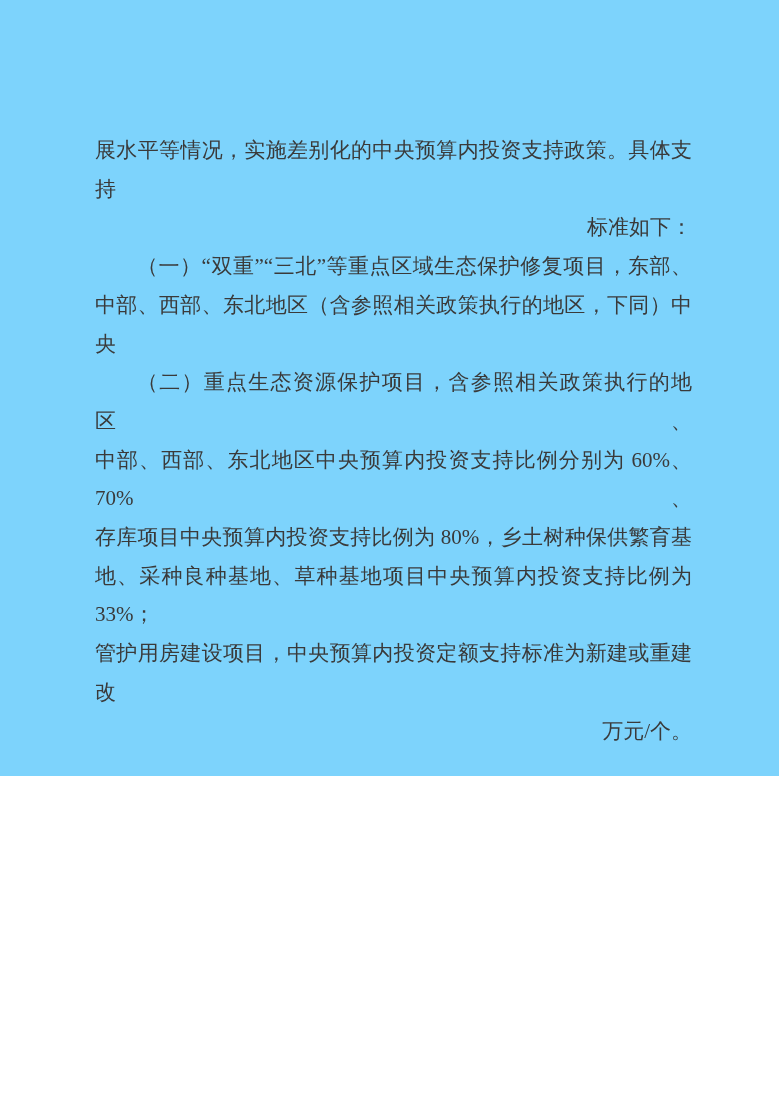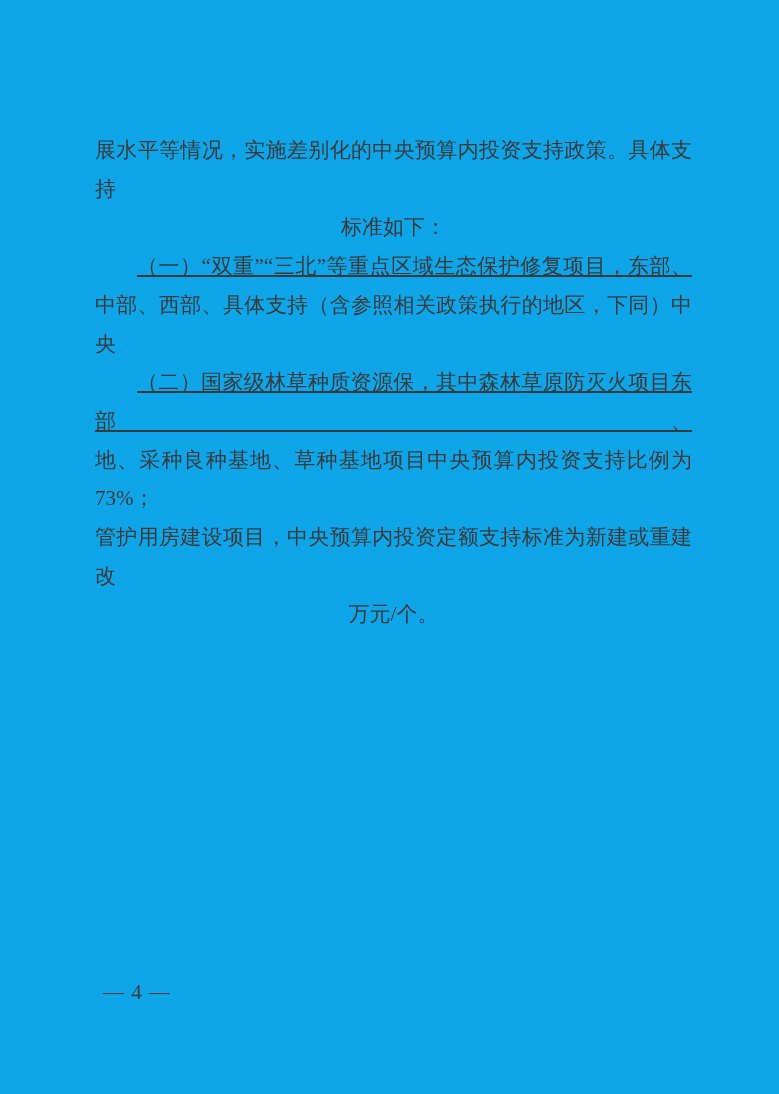--- a/index.html
+++ b/index.html
@@ -3,65 +3,66 @@
 <meta charset="utf-8">
 <style>
   html, body {
     margin: 0;
     padding: 0;
     background: #ffffff;
   }
   .page {
     position: relative;
     width: 779px;
-    height: 1094px;
-    background: #0ea5e9;
+    height: 776px;
+    background: #7dd3fc;
     overflow: hidden;
     font-family: "Liberation Serif", "DejaVu Serif", serif;
     color: #3a3a3a;
   }
   .text-body {
     position: absolute;
     left: 95px;
     top: 131px;
     width: 597px;
     font-size: 21px;
     line-height: 38.7px;
     -webkit-font-smoothing: antialiased;
   }
   .line {
-    text-align: center;
+    text-align: right;
   }
   .line.just {
     text-align: justify;
     text-align-last: justify;
   }
   .line.indent {
     text-indent: 42px;
-    text-decoration: underline;
   }
   .page-footer {
     position: absolute;
     left: 103px;
     top: 980px;
     font-size: 21px;
     line-height: 24px;
     letter-spacing: 1px;
     color: #3a3a3a;
   }
 </style>
 </head>
 <body>
 
 <div class="page">
   <div class="text-body">
 
   <div class="line just">展水平等情况，实施差别化的中央预算内投资支持政策。具体支持</div>
       <div class="line">标准如下：</div>
       <div class="line just indent">（一）“双重”“三北”等重点区域生态保护修复项目，东部、</div>
-      <div class="line just">中部、西部、具体支持（含参照相关政策执行的地区，下同）中央</div>
-      <div class="line just indent">（二）国家级林草种质资源保，其中森林草原防灭火项目东部、</div>
-      <div class="line just">地、采种良种基地、草种基地项目中央预算内投资支持比例为 73%；</div>
+      <div class="line just">中部、西部、东北地区（含参照相关政策执行的地区，下同）中央</div>
+      <div class="line just indent">（二）重点生态资源保护项目，含参照相关政策执行的地区、</div>
+      <div class="line just">中部、西部、东北地区中央预算内投资支持比例分别为 60%、70%、</div>
+      <div class="line just">存库项目中央预算内投资支持比例为 80%，乡土树种保供繁育基</div>
+      <div class="line just">地、采种良种基地、草种基地项目中央预算内投资支持比例为 33%；</div>
       <div class="line just">管护用房建设项目，中央预算内投资定额支持标准为新建或重建改</div>
       <div class="line">万元/个。</div>
     </div>
   <div class="page-footer">— 4 —</div>
 </div>
 
 </body></html>

